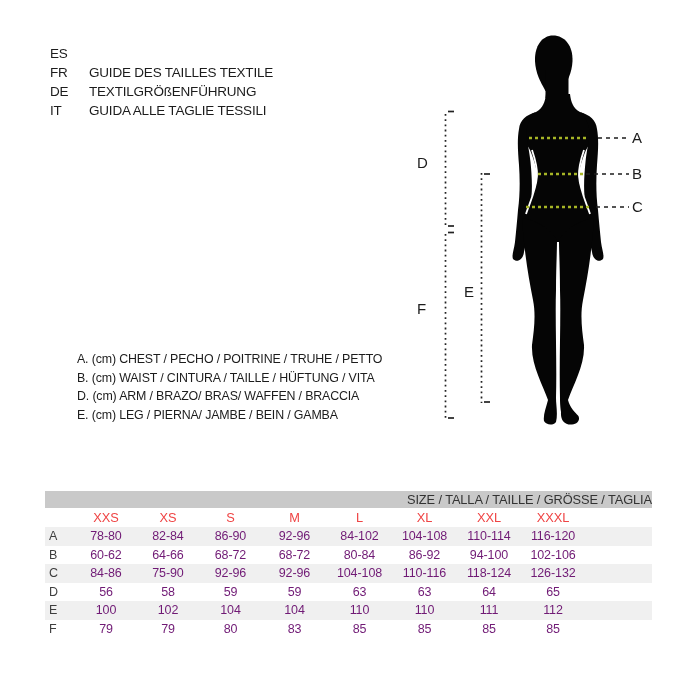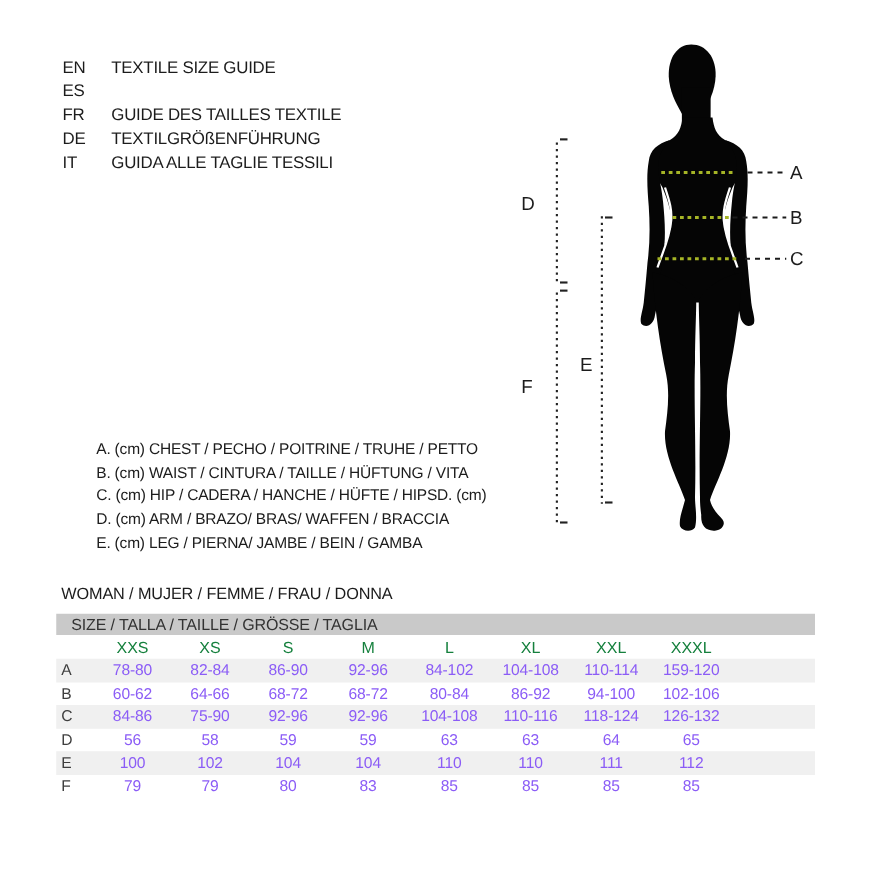--- a/index.html
+++ b/index.html
@@ -15,39 +15,35 @@
   
   .figure{position:absolute;left:400px;top:20px;width:280px;height:420px;}
   .figure text{font-family:"Liberation Sans","DejaVu Sans",sans-serif;font-size:15px;fill:#1c1c1c;}
   
   .legend{position:absolute;left:50px;top:350px;margin-left:27px;}
   .legend-row{height:18.7px;line-height:18.7px;font-size:12.4px;letter-spacing:-0.15px;white-space:nowrap;}
   
   .category{position:absolute;left:49px;top:467px;font-size:13px;letter-spacing:-0.1px;}
   
   .size-table{position:absolute;left:45px;top:491px;width:607px;}
-  .size-bar{height:17px;line-height:17px;background:#c9c9c9;color:#333;font-size:12.8px;padding-left:12px;letter-spacing:-0.1px;}
+  .size-bar{height:17px;line-height:17px;background:#c9c9c9;color:#333;font-size:12.8px;padding-left:12px;letter-spacing:-0.1px;text-align:right;}
   .grid{display:grid;grid-template-columns:30px 62px 62px 63px 65px 65px 65px 64px 64px;align-items:center;}
   .hdr-row{height:19px;}
   .data-row{height:18.5px;}
   .data-row.alt{background:#f0f0f0;}
-  .cell{font-size:12.5px;color:#8b5cf6;text-align:center;letter-spacing:-0.1px;}
+  .cell{font-size:12.5px;color:#701a75;text-align:center;letter-spacing:-0.1px;}
   .row-label{text-align:left;padding-left:4px;color:#3e3e3e;}
-  .hdr-cell{font-size:12.8px;color:#15803d;text-align:center;}
+  .hdr-cell{font-size:12.8px;color:#ef4444;text-align:center;}
 </style>
 </head>
 <body>
 
 <div class="canvas">
 
   <div class="lang-block">
-    <div class="lang-row">
-      <span class="lang-code">EN</span>
-      <span class="lang-text">TEXTILE SIZE GUIDE</span>
-    </div>
     <div class="lang-row">
       <span class="lang-code">ES</span>
     </div>
     <div class="lang-row">
       <span class="lang-code">FR</span>
       <span class="lang-text">GUIDE DES TAILLES TEXTILE</span>
     </div>
     <div class="lang-row">
       <span class="lang-code">DE</span>
       <span class="lang-text">TEXTILGRÖßENFÜHRUNG</span>
@@ -166,26 +162,24 @@
       <text x="632" y="212">C</text>
       <text x="417" y="168">D</text>
       <text x="464" y="297">E</text>
       <text x="417" y="314">F</text>
     </g>
   </svg>
 
   <div class="legend">
     <div class="legend-row">A. (cm) CHEST / PECHO / POITRINE / TRUHE / PETTO</div>
     <div class="legend-row">B. (cm) WAIST / CINTURA / TAILLE / HÜFTUNG / VITA</div>
-    <div class="legend-row">C. (cm) HIP / CADERA / HANCHE / HÜFTE / HIPSD. (cm)</div>
     <div class="legend-row">D. (cm) ARM / BRAZO/ BRAS/ WAFFEN / BRACCIA</div>
     <div class="legend-row">E. (cm) LEG / PIERNA/ JAMBE / BEIN / GAMBA</div>
   </div>
 
-  <div class="category">WOMAN / MUJER / FEMME / FRAU / DONNA</div>
 
   <div class="size-table">
     <div class="size-bar">SIZE / TALLA / TAILLE / GRÖSSE / TAGLIA</div>
 
     <div class="grid hdr-row">
       <div class="hdr-cell"></div>
       <div class="hdr-cell">XXS</div>
       <div class="hdr-cell">XS</div>
       <div class="hdr-cell">S</div>
       <div class="hdr-cell">M</div>
@@ -197,21 +191,21 @@
 
     <div class="grid data-row alt">
       <div class="cell row-label">A</div>
       <div class="cell">78-80</div>
       <div class="cell">82-84</div>
       <div class="cell">86-90</div>
       <div class="cell">92-96</div>
       <div class="cell">84-102</div>
       <div class="cell">104-108</div>
       <div class="cell">110-114</div>
-      <div class="cell">159-120</div>
+      <div class="cell">116-120</div>
     </div>
 
     <div class="grid data-row">
       <div class="cell row-label">B</div>
       <div class="cell">60-62</div>
       <div class="cell">64-66</div>
       <div class="cell">68-72</div>
       <div class="cell">68-72</div>
       <div class="cell">80-84</div>
       <div class="cell">86-92</div>

